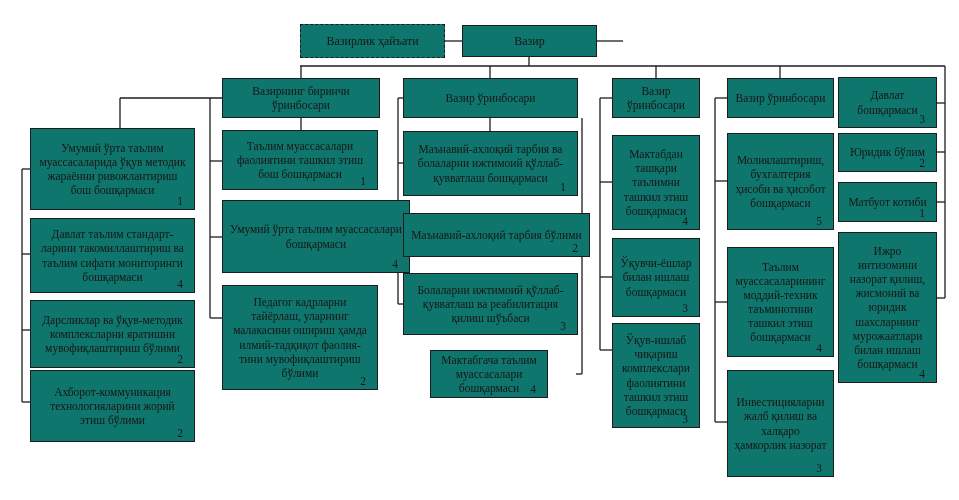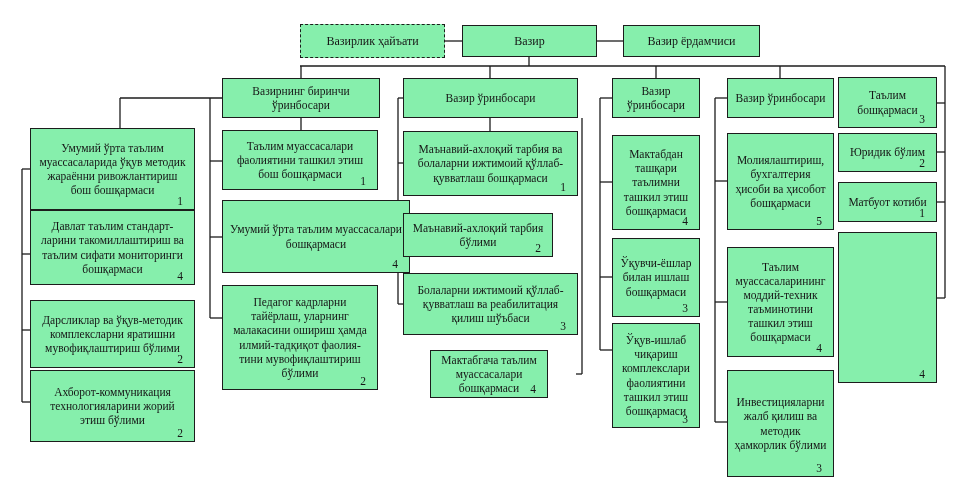--- a/index.html
+++ b/index.html
@@ -14,21 +14,21 @@
   }
   svg.wires {
     position: absolute;
     left: 0; top: 0;
     width: 959px; height: 500px;
   }
   svg.wires line { stroke: #1c1c1c; stroke-width: 1.3; }
   .node {
     position: absolute;
     border: 1.5px solid #1c1c1c;
-    background: #86efac;
+    background: #0f766e;
     display: flex;
     align-items: center;
     justify-content: center;
     text-align: center;
     font-size: 11.5px;
     line-height: 1.22;
     color: #161616;
     padding: 3px 6px;
   }
   .node.dashed { border-style: dashed; }
@@ -102,46 +102,43 @@
       <line x1="715" y1="422" x2="727" y2="422"></line>
     </g>
   </svg>
 
   <div class="node dashed top" style="left:300px;top:24px;width:145px;height:34px">
     <span>Вазирлик ҳайъати</span>
   </div>
   <div class="node top" style="left:462px;top:25px;width:135px;height:32px">
     <span>Вазир</span>
   </div>
-  <div class="node top" style="left:623px;top:25px;width:137px;height:32px">
-    <span>Вазир ёрдамчиси</span>
-  </div>
 
   <div class="node" style="left:222px;top:78px;width:158px;height:40px">
     <span>Вазирнинг биринчи ўринбосари</span>
   </div>
   <div class="node" style="left:403px;top:78px;width:175px;height:40px">
     <span>Вазир ўринбосари</span>
   </div>
   <div class="node" style="left:612px;top:78px;width:88px;height:40px">
     <span>Вазир ўринбосари</span>
   </div>
   <div class="node" style="left:727px;top:78px;width:107px;height:40px">
     <span>Вазир ўринбосари</span>
   </div>
   <div class="node" style="left:838px;top:77px;width:99px;height:51px">
-    <span>Таълим бошқармаси</span>
+    <span>Давлат бошқармаси</span>
     <span class="cnt">3</span>
   </div>
 
   <div class="node" style="left:30px;top:128px;width:165px;height:82px">
     <span>Умумий ўрта таълим муассасаларида ўқув методик жараённи ривожлантириш бош бошқармаси</span>
     <span class="cnt">1</span>
   </div>
-  <div class="node" style="left:30px;top:210px;width:165px;height:75px">
+  <div class="node" style="left:30px;top:218px;width:165px;height:75px">
     <span>Давлат таълим стандарт-ларини такомиллаштириш ва таълим сифати мониторинги бошқармаси</span>
     <span class="cnt">4</span>
   </div>
   <div class="node" style="left:30px;top:300px;width:165px;height:68px">
     <span>Дарсликлар ва ўқув-методик комплексларни яратишни мувофиқлаштириш бўлими</span>
     <span class="cnt">2</span>
   </div>
   <div class="node" style="left:30px;top:370px;width:165px;height:72px">
     <span>Ахборот-коммуникация технологияларини жорий этиш бўлими</span>
     <span class="cnt">2</span>
@@ -157,21 +154,21 @@
   </div>
   <div class="node" style="left:222px;top:285px;width:156px;height:105px">
     <span>Педагог кадрларни тайёрлаш, уларнинг малакасини ошириш ҳамда илмий-тадқиқот фаолия-тини мувофиқлаштириш бўлими</span>
     <span class="cnt">2</span>
   </div>
 
   <div class="node" style="left:403px;top:131px;width:175px;height:65px">
     <span>Маънавий-ахлоқий тарбия ва болаларни ижтимоий қўллаб-қувватлаш бошқармаси</span>
     <span class="cnt">1</span>
   </div>
-  <div class="node" style="left:403px;top:213px;width:150px;height:44px">
+  <div class="node" style="left:403px;top:213px;width:187px;height:44px">
     <span>Маънавий-ахлоқий тарбия бўлими</span>
     <span class="cnt">2</span>
   </div>
   <div class="node" style="left:403px;top:273px;width:175px;height:62px">
     <span>Болаларни ижтимоий қўллаб-қувватлаш ва реабилитация қилиш шўъбаси</span>
     <span class="cnt">3</span>
   </div>
   <div class="node" style="left:430px;top:350px;width:118px;height:48px">
     <span>Мактабгача таълим муассасалари бошқармаси</span>
     <span class="cnt">4</span>
@@ -192,29 +189,30 @@
 
   <div class="node" style="left:727px;top:133px;width:107px;height:97px">
     <span>Молиялаштириш, бухгалтерия ҳисоби ва ҳисобот бошқармаси</span>
     <span class="cnt">5</span>
   </div>
   <div class="node" style="left:727px;top:247px;width:107px;height:110px">
     <span>Таълим муассасаларининг моддий-техник таъминотини ташкил этиш бошқармаси</span>
     <span class="cnt">4</span>
   </div>
   <div class="node" style="left:727px;top:370px;width:107px;height:107px">
-    <span>Инвестицияларни жалб қилиш ва методик ҳамкорлик бўлими</span>
+    <span>Инвестицияларни жалб қилиш ва халқаро ҳамкорлик назорат</span>
     <span class="cnt">3</span>
   </div>
 
   <div class="node" style="left:838px;top:133px;width:99px;height:39px">
     <span>Юридик бўлим</span>
     <span class="cnt">2</span>
   </div>
   <div class="node" style="left:838px;top:182px;width:99px;height:40px">
     <span>Матбуот котиби</span>
     <span class="cnt">1</span>
   </div>
   <div class="node" style="left:838px;top:232px;width:99px;height:151px">
+    <span>Ижро интизомини назорат қилиш, жисмоний ва юридик шахсларнинг мурожаатлари билан ишлаш бошқармаси</span>
     <span class="cnt">4</span>
   </div>
 
 </div>
 
 </body></html>

